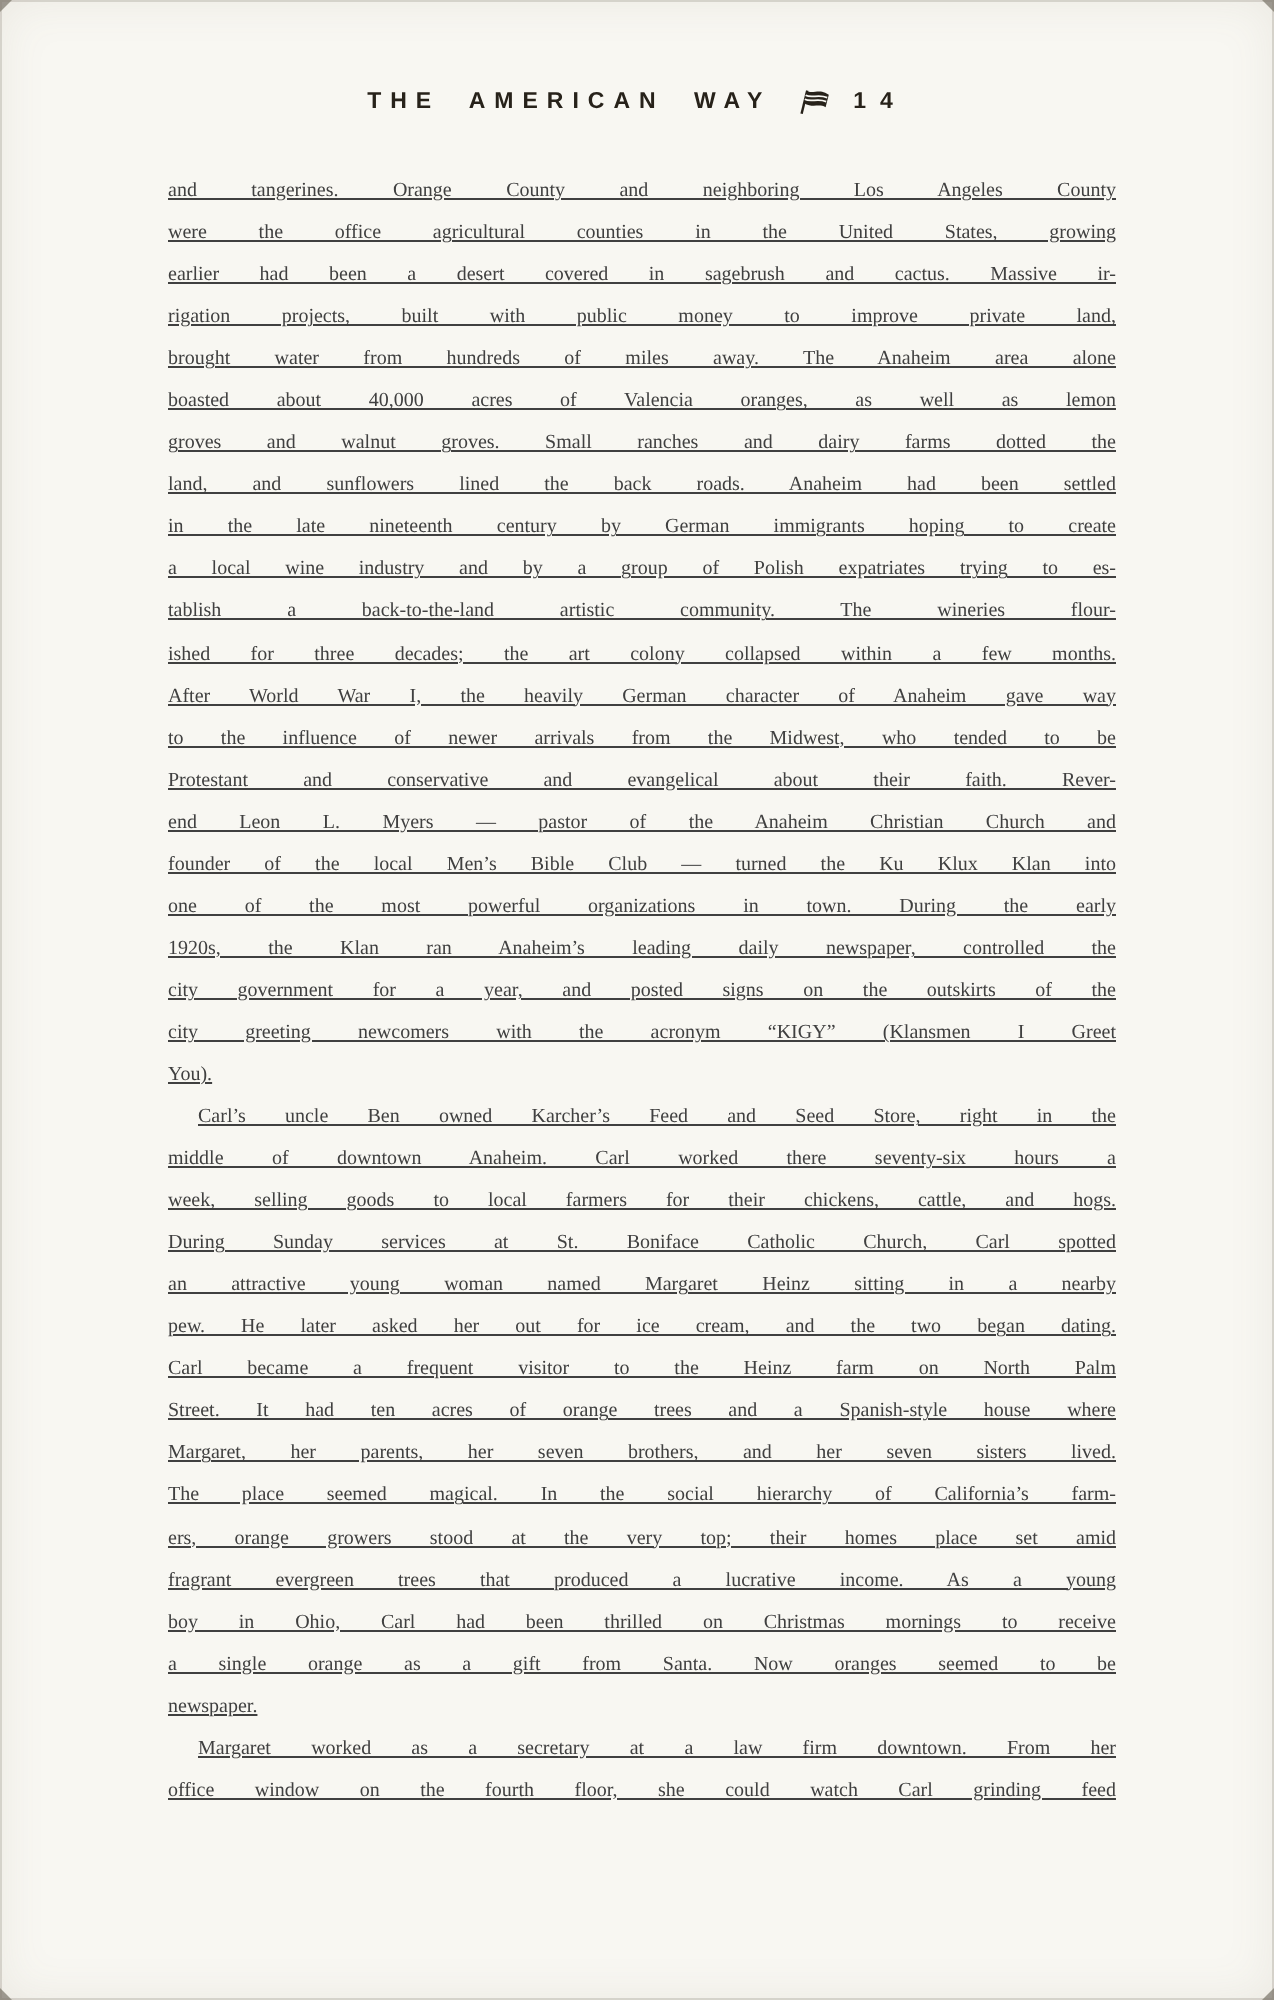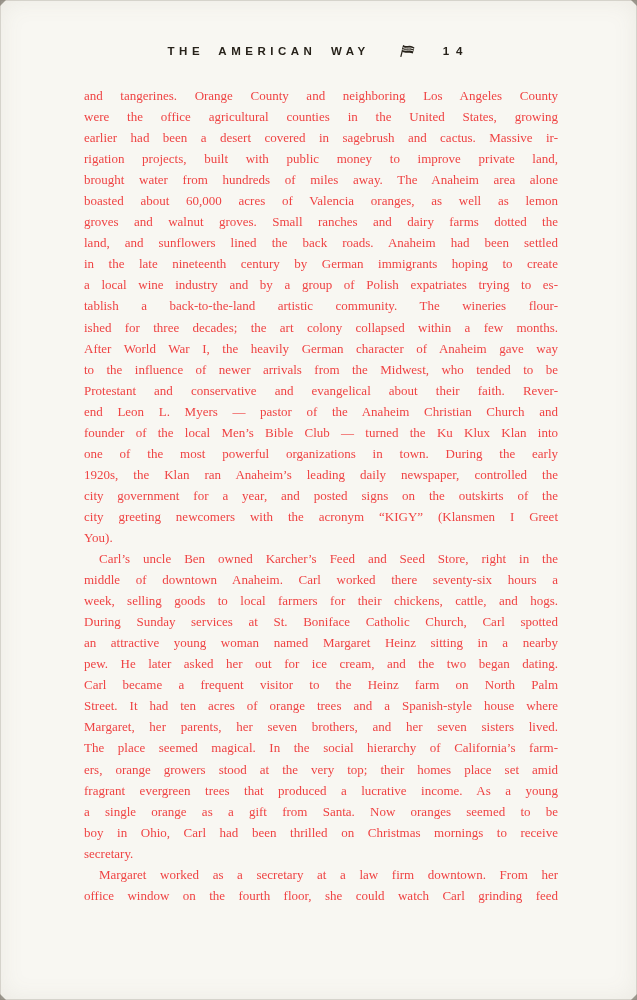--- a/index.html
+++ b/index.html
@@ -26,37 +26,38 @@
   .corner { position: absolute; width: 0; height: 0; opacity: 0.55; }
   .corner.tl { top: 0; left: 0;  border-top: 6px solid #565046; border-right: 6px solid transparent; }
   .corner.tr { top: 0; right: 0; border-top: 6px solid #565046; border-left: 6px solid transparent; }
   .corner.bl { bottom: 0; left: 0;  border-bottom: 6px solid #565046; border-right: 6px solid transparent; }
   .corner.br { bottom: 0; right: 0; border-bottom: 6px solid #565046; border-left: 6px solid transparent; }
 
   .running-head {
     position: absolute;
     top: 45px; left: 0; right: 0;
     display: flex; justify-content: center; align-items: center;
-    gap: 28px;
+    gap: 12px;
     font-family: "Liberation Sans", sans-serif;
     font-weight: bold;
     font-size: 11.5px;
     color: #27221a;
   }
   .running-head .book-title { letter-spacing: 4.5px; word-spacing: 7px; white-space: nowrap; }
   .running-head .page-number { letter-spacing: 7px; text-align: right; }
   .flag { display: inline-flex; align-items: center; margin-top: -2px; }
 
   .text-block {
     position: absolute;
     left: 84px; top: 85px;
     width: 474px;
-    color: #ef4444;
-    font-size: 13px;
+    color: #404040;
+    font-size: 10px;
     line-height: 21.05px;
+    text-decoration: underline;
   }
   .paragraph { margin: 0; }
   .line {
     height: 21.05px;
     text-align: justify;
     text-align-last: justify;
   }
   .line.flush { text-align-last: left; }
   .paragraph.indent .line:first-child { text-indent: 15px; }
 </style>
@@ -83,21 +84,21 @@
     <span class="page-number">14</span>
   </div>
 
   <div class="text-block" id="text-block">
       <div class="paragraph">
         <div class="line">and tangerines. Orange County and neighboring Los Angeles County</div>
         <div class="line">were the office agricultural counties in the United States, growing</div>
         <div class="line">earlier had been a desert covered in sagebrush and cactus. Massive ir-</div>
         <div class="line">rigation projects, built with public money to improve private land,</div>
         <div class="line">brought water from hundreds of miles away. The Anaheim area alone</div>
-        <div class="line">boasted about 60,000 acres of Valencia oranges, as well as lemon</div>
+        <div class="line">boasted about 40,000 acres of Valencia oranges, as well as lemon</div>
         <div class="line">groves and walnut groves. Small ranches and dairy farms dotted the</div>
         <div class="line">land, and sunflowers lined the back roads. Anaheim had been settled</div>
         <div class="line">in the late nineteenth century by German immigrants hoping to create</div>
         <div class="line">a local wine industry and by a group of Polish expatriates trying to es-</div>
         <div class="line">tablish a back-to-the-land artistic community. The wineries flour-</div>
         <div class="line">ished for three decades; the art colony collapsed within a few months.</div>
         <div class="line">After World War I, the heavily German character of Anaheim gave way</div>
         <div class="line">to the influence of newer arrivals from the Midwest, who tended to be</div>
         <div class="line">Protestant and conservative and evangelical about their faith. Rever-</div>
         <div class="line">end Leon L. Myers — pastor of the Anaheim Christian Church and</div>
@@ -114,23 +115,23 @@
         <div class="line">week, selling goods to local farmers for their chickens, cattle, and hogs.</div>
         <div class="line">During Sunday services at St. Boniface Catholic Church, Carl spotted</div>
         <div class="line">an attractive young woman named Margaret Heinz sitting in a nearby</div>
         <div class="line">pew. He later asked her out for ice cream, and the two began dating.</div>
         <div class="line">Carl became a frequent visitor to the Heinz farm on North Palm</div>
         <div class="line">Street. It had ten acres of orange trees and a Spanish-style house where</div>
         <div class="line">Margaret, her parents, her seven brothers, and her seven sisters lived.</div>
         <div class="line">The place seemed magical. In the social hierarchy of California’s farm-</div>
         <div class="line">ers, orange growers stood at the very top; their homes place set amid</div>
         <div class="line">fragrant evergreen trees that produced a lucrative income. As a young</div>
+        <div class="line">boy in Ohio, Carl had been thrilled on Christmas mornings to receive</div>
         <div class="line">a single orange as a gift from Santa. Now oranges seemed to be</div>
-        <div class="line">boy in Ohio, Carl had been thrilled on Christmas mornings to receive</div>
-        <div class="line flush">secretary.</div>
+        <div class="line flush">newspaper.</div>
       </div>
       <div class="paragraph indent">
         <div class="line">Margaret worked as a secretary at a law firm downtown. From her</div>
         <div class="line">office window on the fourth floor, she could watch Carl grinding feed</div>
       </div>
     </div>
 
 </div>
 
 </body></html>

